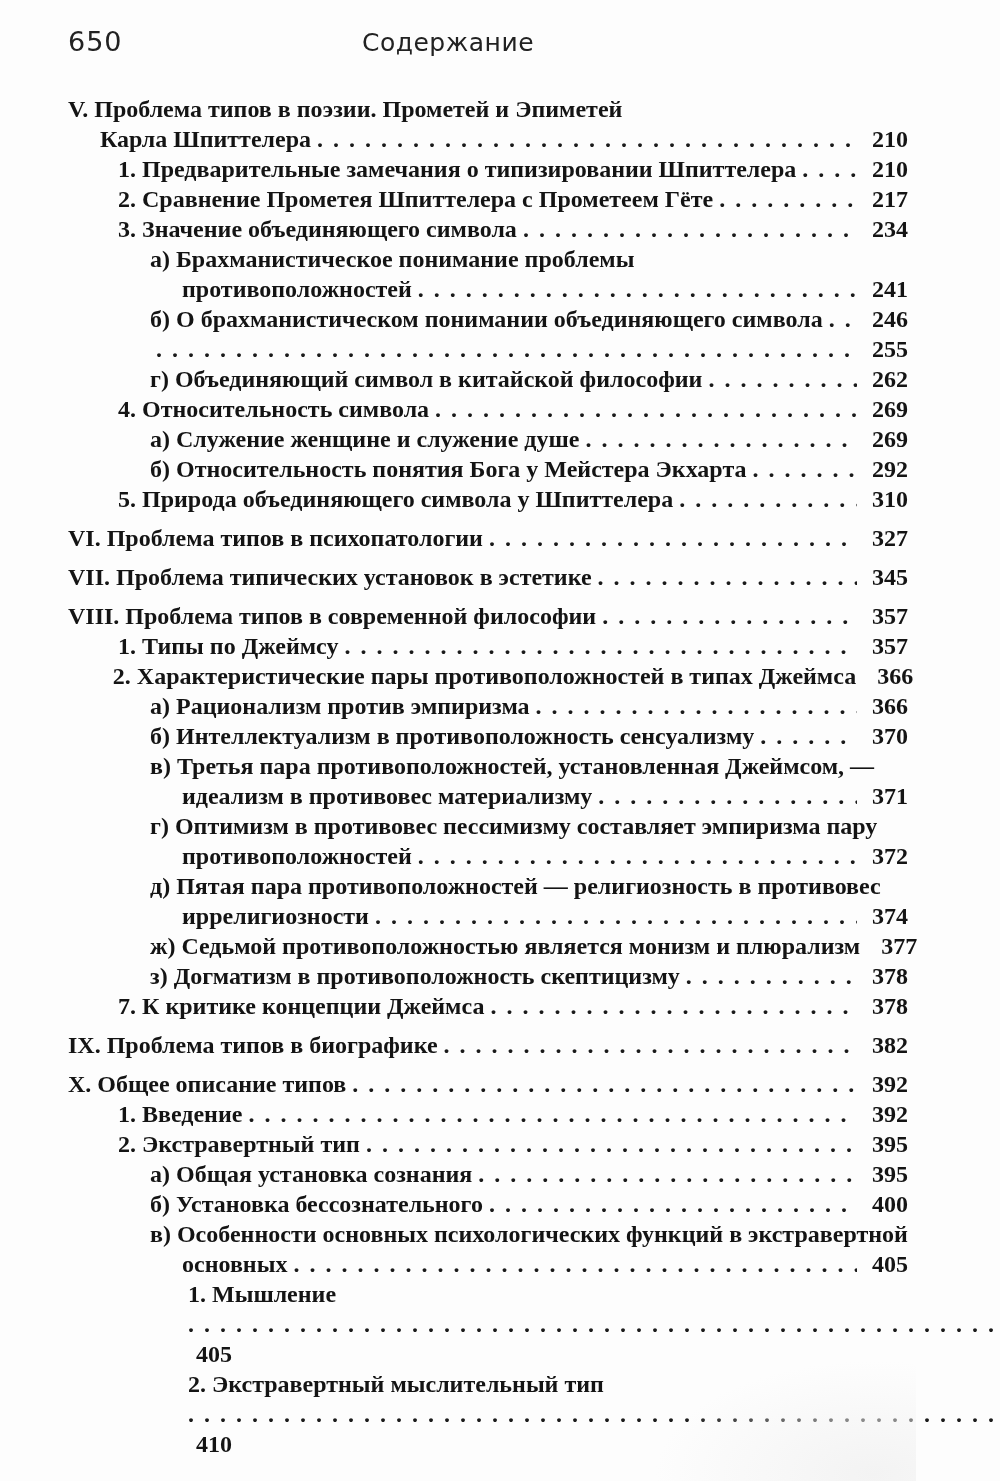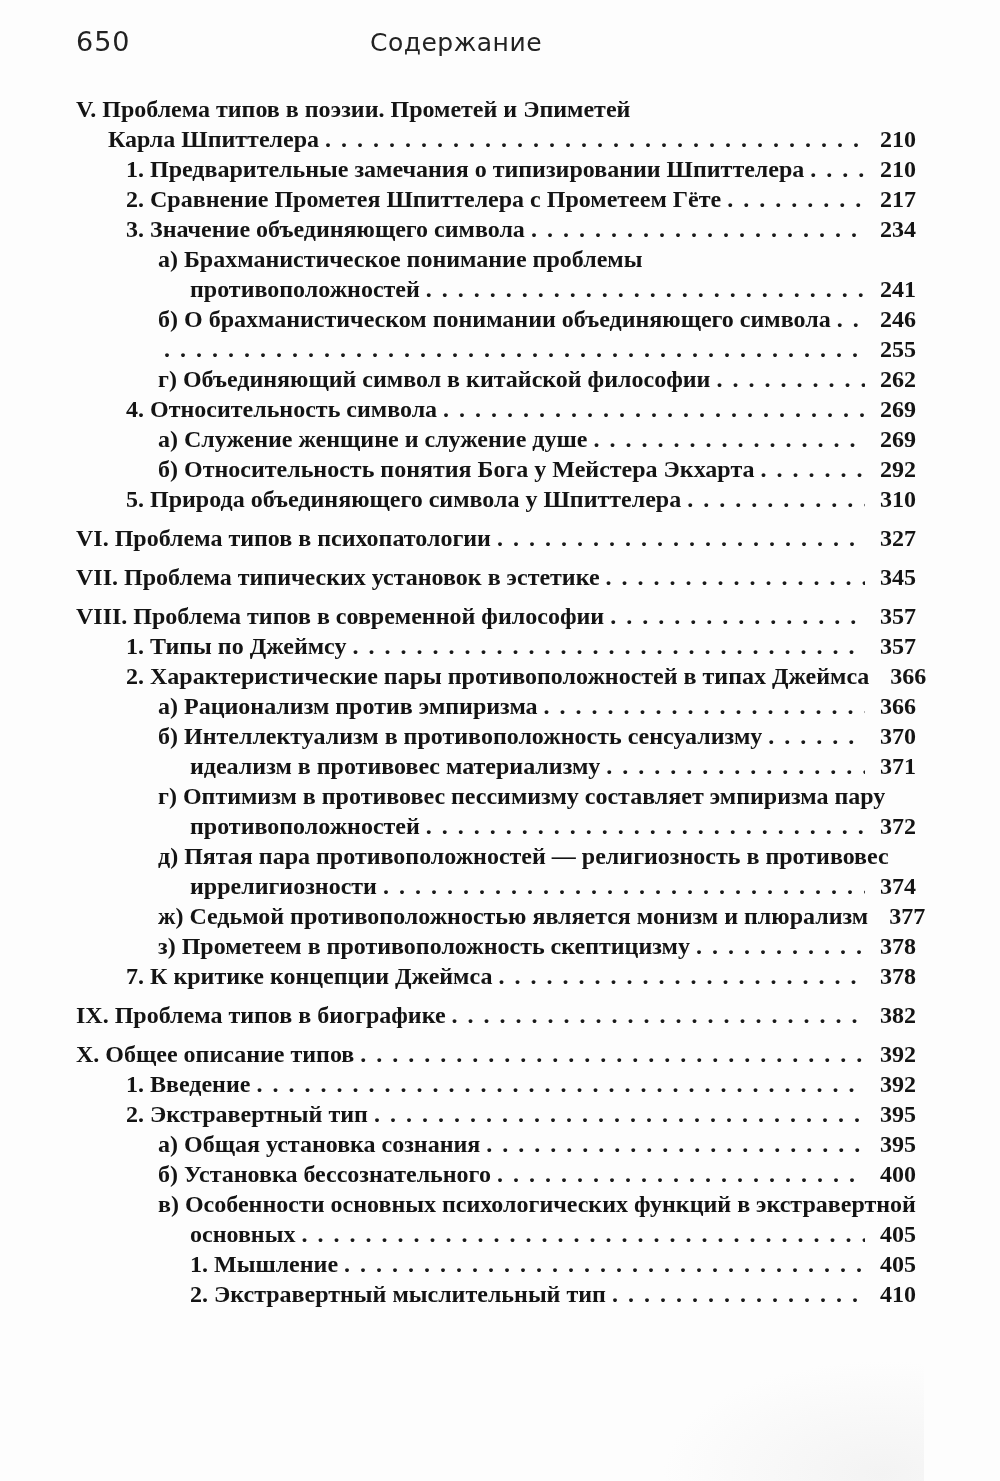--- a/index.html
+++ b/index.html
@@ -9,21 +9,20 @@
     height: 1481px;
     background: #fdfdfd;
     overflow: hidden;
   }
   .page {
     position: relative;
     width: 916px;
     height: 1481px;
     background: #fdfdfd;
     color: #161616;
-    padding-left: 8px;
   }
   
   .header {
     position: relative;
     padding-top: 28px;
     height: 34px;
     font-family: "DejaVu Sans", sans-serif;
     font-weight: 400;
     color: #222;
   }
@@ -48,24 +47,24 @@
     font-weight: 700;
     font-size: 24px;
     color: #141414;
   }
   .entry { margin: 0; }
   .entry.h1 { margin-top: 9px; }
   .line { line-height: 30px; white-space: nowrap; }
   
   .h1 .line       { padding-left: 0; }
   .h1 .line.cont  { padding-left: 32px; }
-  .h2 .line       { padding-left: 50px; }
+  .h2 .line       { padding-left: 50px; justify-content: center; }
   .h3 .line       { padding-left: 82px; }
   .h3 .line.cont  { padding-left: 114px; align-items: center; }
-  .h4 .line       { padding-left: 114px; }
+  .h4 .line       { padding-left: 114px; flex-direction: column; }
   
   .line.leader { display: flex; align-items: baseline; }
   .line.leader .txt { flex: 0 0 auto; }
   .dots {
     flex: 1 1 auto;
     overflow: hidden;
     white-space: nowrap;
     text-align: right;
     margin: 0 7px 0 6px;
     letter-spacing: 2px;
@@ -228,20 +227,21 @@
         </div>
       </div>
       <div class="entry h3">
         <div class="line leader">
           <span class="txt">б) Интеллектуализм в противоположность сенсуализму</span>
           <span class="dots"></span>
           <span class="pagenum">370</span>
         </div>
       </div>
       <div class="entry h3">
+        <div class="line">в) Третья пара противоположностей, установленная Джеймсом, —</div>
         <div class="line cont leader">
           <span class="txt">идеализм в противовес материализму</span>
           <span class="dots"></span>
           <span class="pagenum">371</span>
         </div>
       </div>
       <div class="entry h3">
         <div class="line">г) Оптимизм в противовес пессимизму составляет эмпиризма пару</div>
         <div class="line cont leader">
           <span class="txt">противоположностей</span>
@@ -259,21 +259,21 @@
       </div>
       <div class="entry h3">
         <div class="line leader">
           <span class="txt">ж) Седьмой противоположностью является монизм и плюрализм</span>
           <span class="dots"></span>
           <span class="pagenum">377</span>
         </div>
       </div>
       <div class="entry h3">
         <div class="line leader">
-          <span class="txt">з) Прометеем в противоположность скептицизму</span>
+          <span class="txt">з) Догматизм в противоположность скептицизму</span>
           <span class="dots"></span>
           <span class="pagenum">378</span>
         </div>
       </div>
       <div class="entry h2">
         <div class="line leader">
           <span class="txt">7. К критике концепции Джеймса</span>
           <span class="dots"></span>
           <span class="pagenum">378</span>
         </div>

